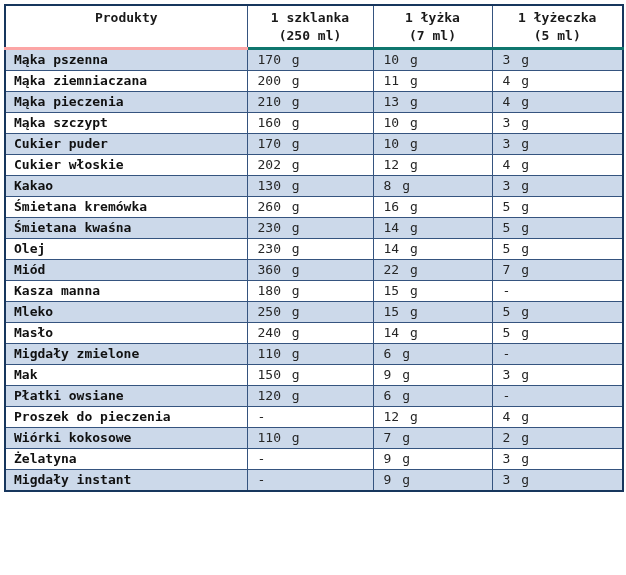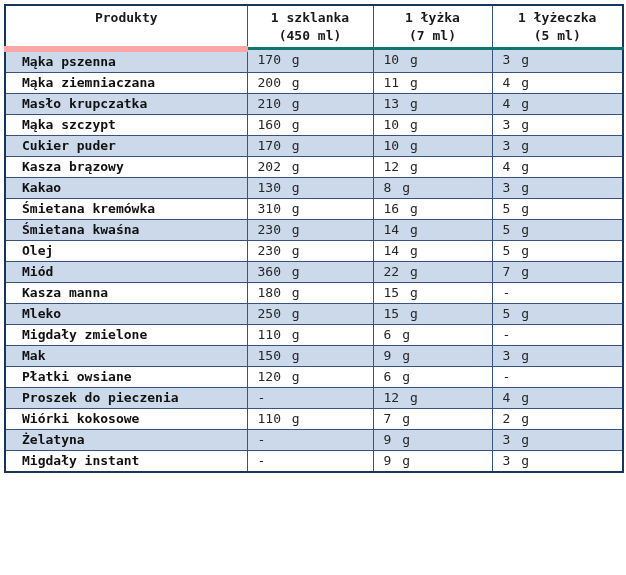--- a/index.html
+++ b/index.html
@@ -36,35 +36,35 @@
     font-size: 13px;
     font-weight: bold;
     color: #1a1a1a;
     text-align: center;
     vertical-align: top;
     padding: 3px 2px 2px 2px;
     line-height: 18px;
     background: #ffffff;
   }
   thead th.metric { border-bottom: 3px solid #0f766e; }
-  thead th.produkt-h { border-bottom: 6px solid #fca5a5; }
+  thead th.produkt-h { border-bottom: 3px solid #fca5a5; }
 
   tbody td {
     font-size: 13px;
     color: #262626;
     line-height: 18px;
     padding: 1px 4px 1px 10px;
     vertical-align: top;
     word-spacing: 3px;
     background: transparent;
   }
   tbody td.name {
     font-weight: bold;
     color: #111111;
-    padding-left: 16px;
+    padding-left: 8px;
     word-spacing: 0;
   }
   tbody tr { height: 21px; }
   tbody tr:nth-child(odd) { background: #ccd9ea; }
   tbody tr:nth-child(even) { background: #ffffff; }
   .note { font-size: 11px; word-spacing: 0; }
 </style>
 </head>
 <body>
 
@@ -74,21 +74,21 @@
       <col class="c-prod">
         <col class="c-cup">
         <col class="c-tbsp">
         <col class="c-tsp">
     </colgroup>
     <thead>
       <tr>
         <th class="produkt-h">Produkty</th>
         <th class="metric">
           <div>1 szklanka</div>
-          <div>(450 ml)</div>
+          <div>(250 ml)</div>
         </th>
         <th class="metric">
           <div>1 łyżka</div>
           <div>(7 ml)</div>
         </th>
         <th class="metric">
           <div>1 łyżeczka</div>
           <div>(5 ml)</div>
         </th>
       </tr>
@@ -100,52 +100,52 @@
         <td>10 g</td>
         <td>3 g</td>
       </tr>
       <tr>
         <td class="name">Mąka ziemniaczana</td>
         <td>200 g</td>
         <td>11 g</td>
         <td>4 g</td>
       </tr>
       <tr>
-        <td class="name">Masło krupczatka</td>
+        <td class="name">Mąka pieczenia</td>
         <td>210 g</td>
         <td>13 g</td>
         <td>4 g</td>
       </tr>
       <tr>
         <td class="name">Mąka szczypt</td>
         <td>160 g</td>
         <td>10 g</td>
         <td>3 g</td>
       </tr>
       <tr>
         <td class="name">Cukier puder</td>
         <td>170 g</td>
         <td>10 g</td>
         <td>3 g</td>
       </tr>
       <tr>
-        <td class="name">Kasza brązowy</td>
+        <td class="name">Cukier włoskie</td>
         <td>202 g</td>
         <td>12 g</td>
         <td>4 g</td>
       </tr>
       <tr>
         <td class="name">Kakao</td>
         <td>130 g</td>
         <td>8 g</td>
         <td>3 g</td>
       </tr>
       <tr>
         <td class="name">Śmietana kremówka</td>
-        <td>310 g</td>
+        <td>260 g</td>
         <td>16 g</td>
         <td>5 g</td>
       </tr>
       <tr>
         <td class="name">Śmietana kwaśna</td>
         <td>230 g</td>
         <td>14 g</td>
         <td>5 g</td>
       </tr>
       <tr>
@@ -166,20 +166,26 @@
         <td>15 g</td>
         <td>-</td>
       </tr>
       <tr>
         <td class="name">Mleko</td>
         <td>250 g</td>
         <td>15 g</td>
         <td>5 g</td>
       </tr>
       <tr>
+        <td class="name">Masło</td>
+        <td>240 g</td>
+        <td>14 g</td>
+        <td>5 g</td>
+      </tr>
+      <tr>
         <td class="name">Migdały zmielone</td>
         <td>110 g</td>
         <td>6 g</td>
         <td>-</td>
       </tr>
       <tr>
         <td class="name">Mak</td>
         <td>150 g</td>
         <td>9 g</td>
         <td>3 g</td>

